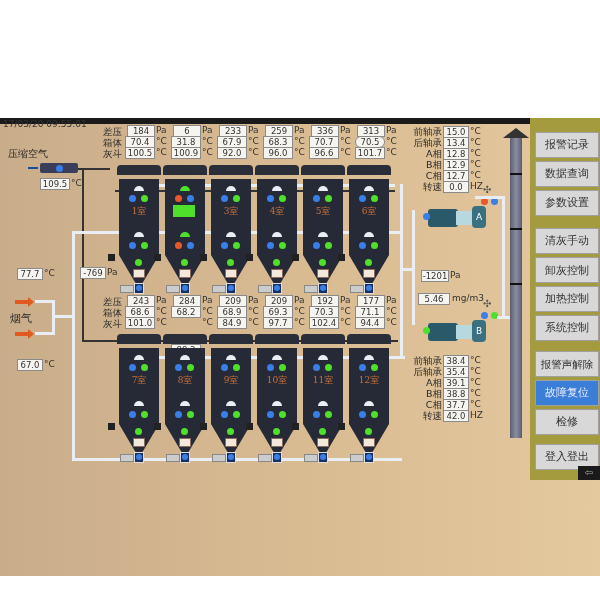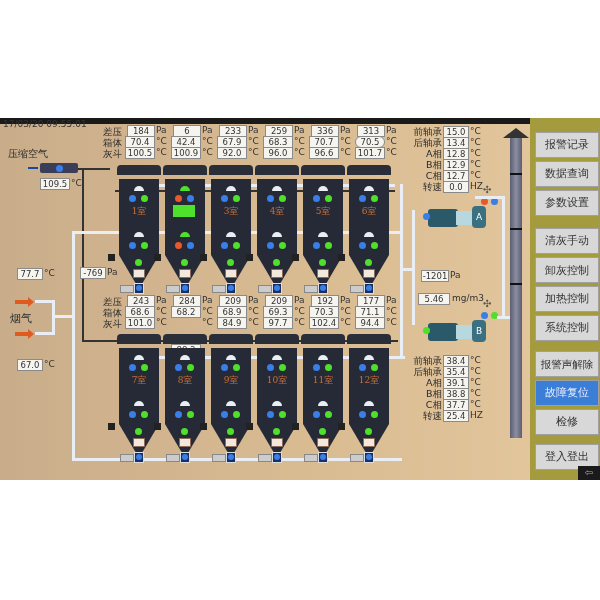--- a/index.html
+++ b/index.html
@@ -1,17 +1,17 @@
 <!DOCTYPE html>
 <html><head>
 <meta charset="utf-8">
 <style>
   html,body{margin:0;padding:0;background:#ffffff;}
   body{width:600px;height:600px;position:relative;overflow:hidden;font-family:"DejaVu Sans",sans-serif;}
-  .screen{position:absolute;left:0;top:118px;width:600px;height:362px;background:linear-gradient(90deg,#c9ad8a 0%,#d9bb92 50%,#e4c89e 100%);overflow:hidden;}
+  .screen{position:absolute;left:0;top:118px;width:600px;height:458px;background:linear-gradient(90deg,#c9ad8a 0%,#d9bb92 50%,#e4c89e 100%);overflow:hidden;}
   .topbar{position:absolute;left:0;top:0;width:600px;height:6px;background:#1a1a1a;}
   .abs{position:absolute;}
   .timestamp{left:3px;top:0px;font-size:9px;color:#333;}
   .lbl{font-size:9.5px;color:#2a2a2a;line-height:11px;}
   .val{background:#f6f4ef;border:1px solid #8a8a8a;font-size:8.5px;color:#333;text-align:center;height:10px;line-height:10px;box-sizing:content-box;}
   .unit{font-size:9px;color:#333;line-height:11px;text-align:right;}
   .pipe{background:#e8eef4;position:absolute;}
   .darkline{background:#333;position:absolute;}
   .ch-top{position:absolute;left:-2px;width:44px;height:10px;background:#2a2e38;border-radius:4px 4px 0 0;}
   .ch-body{position:absolute;left:0;width:40px;background:#262a36;}
@@ -87,21 +87,21 @@
 
   <div id="top-values">
       <div class="abs val" style="left:127px;top:7px;width:26px;">184</div>
       <div class="abs unit" style="left:156px;top:7px;">Pa</div>
       <div class="abs val" style="left:125px;top:18px;width:28px;">70.4</div>
       <div class="abs unit" style="left:156px;top:18px;">°C</div>
       <div class="abs val" style="left:125px;top:29px;width:28px;">100.5</div>
       <div class="abs unit" style="left:156px;top:29px;">°C</div>
       <div class="abs val" style="left:173px;top:7px;width:26px;">6</div>
       <div class="abs unit" style="left:202px;top:7px;">Pa</div>
-      <div class="abs val" style="left:171px;top:18px;width:28px;">42.4</div>
+      <div class="abs val" style="left:171px;top:18px;width:28px;">31.8</div>
       <div class="abs unit" style="left:202px;top:18px;">°C</div>
       <div class="abs val" style="left:171px;top:29px;width:28px;">100.9</div>
       <div class="abs unit" style="left:202px;top:29px;">°C</div>
       <div class="abs val" style="left:219px;top:7px;width:26px;">233</div>
       <div class="abs unit" style="left:248px;top:7px;">Pa</div>
       <div class="abs val" style="left:217px;top:18px;width:28px;">67.9</div>
       <div class="abs unit" style="left:248px;top:18px;">°C</div>
       <div class="abs val" style="left:217px;top:29px;width:28px;">92.0</div>
       <div class="abs unit" style="left:248px;top:29px;">°C</div>
       <div class="abs val" style="left:265px;top:7px;width:26px;">259</div>
@@ -402,21 +402,21 @@
       <div class="abs lbl" style="left:400px;width:42px;text-align:right;top:259px;">A相</div>
       <div class="abs val" style="left:443px;top:259px;width:24px;">39.1</div>
       <div class="abs unit" style="left:470px;top:259px;">°C</div>
       <div class="abs lbl" style="left:400px;width:42px;text-align:right;top:270px;">B相</div>
       <div class="abs val" style="left:443px;top:270px;width:24px;">38.8</div>
       <div class="abs unit" style="left:470px;top:270px;">°C</div>
       <div class="abs lbl" style="left:400px;width:42px;text-align:right;top:281px;">C相</div>
       <div class="abs val" style="left:443px;top:281px;width:24px;">37.7</div>
       <div class="abs unit" style="left:470px;top:281px;">°C</div>
       <div class="abs lbl" style="left:400px;width:42px;text-align:right;top:292px;">转速</div>
-      <div class="abs val" style="left:443px;top:292px;width:24px;">25.4</div>
+      <div class="abs val" style="left:443px;top:292px;width:24px;">42.0</div>
       <div class="abs unit" style="left:470px;top:292px;">HZ</div>
     </div>
 
   <div class="pump" style="left:428px;top:88px;">
     <div class="m"></div>
       <div class="c"></div>
       <div class="h">A</div>
   </div>
   <div class="dot blue" style="left:423px;top:95px;"></div>
   <div class="dot red" style="left:481px;top:80px;"></div>

